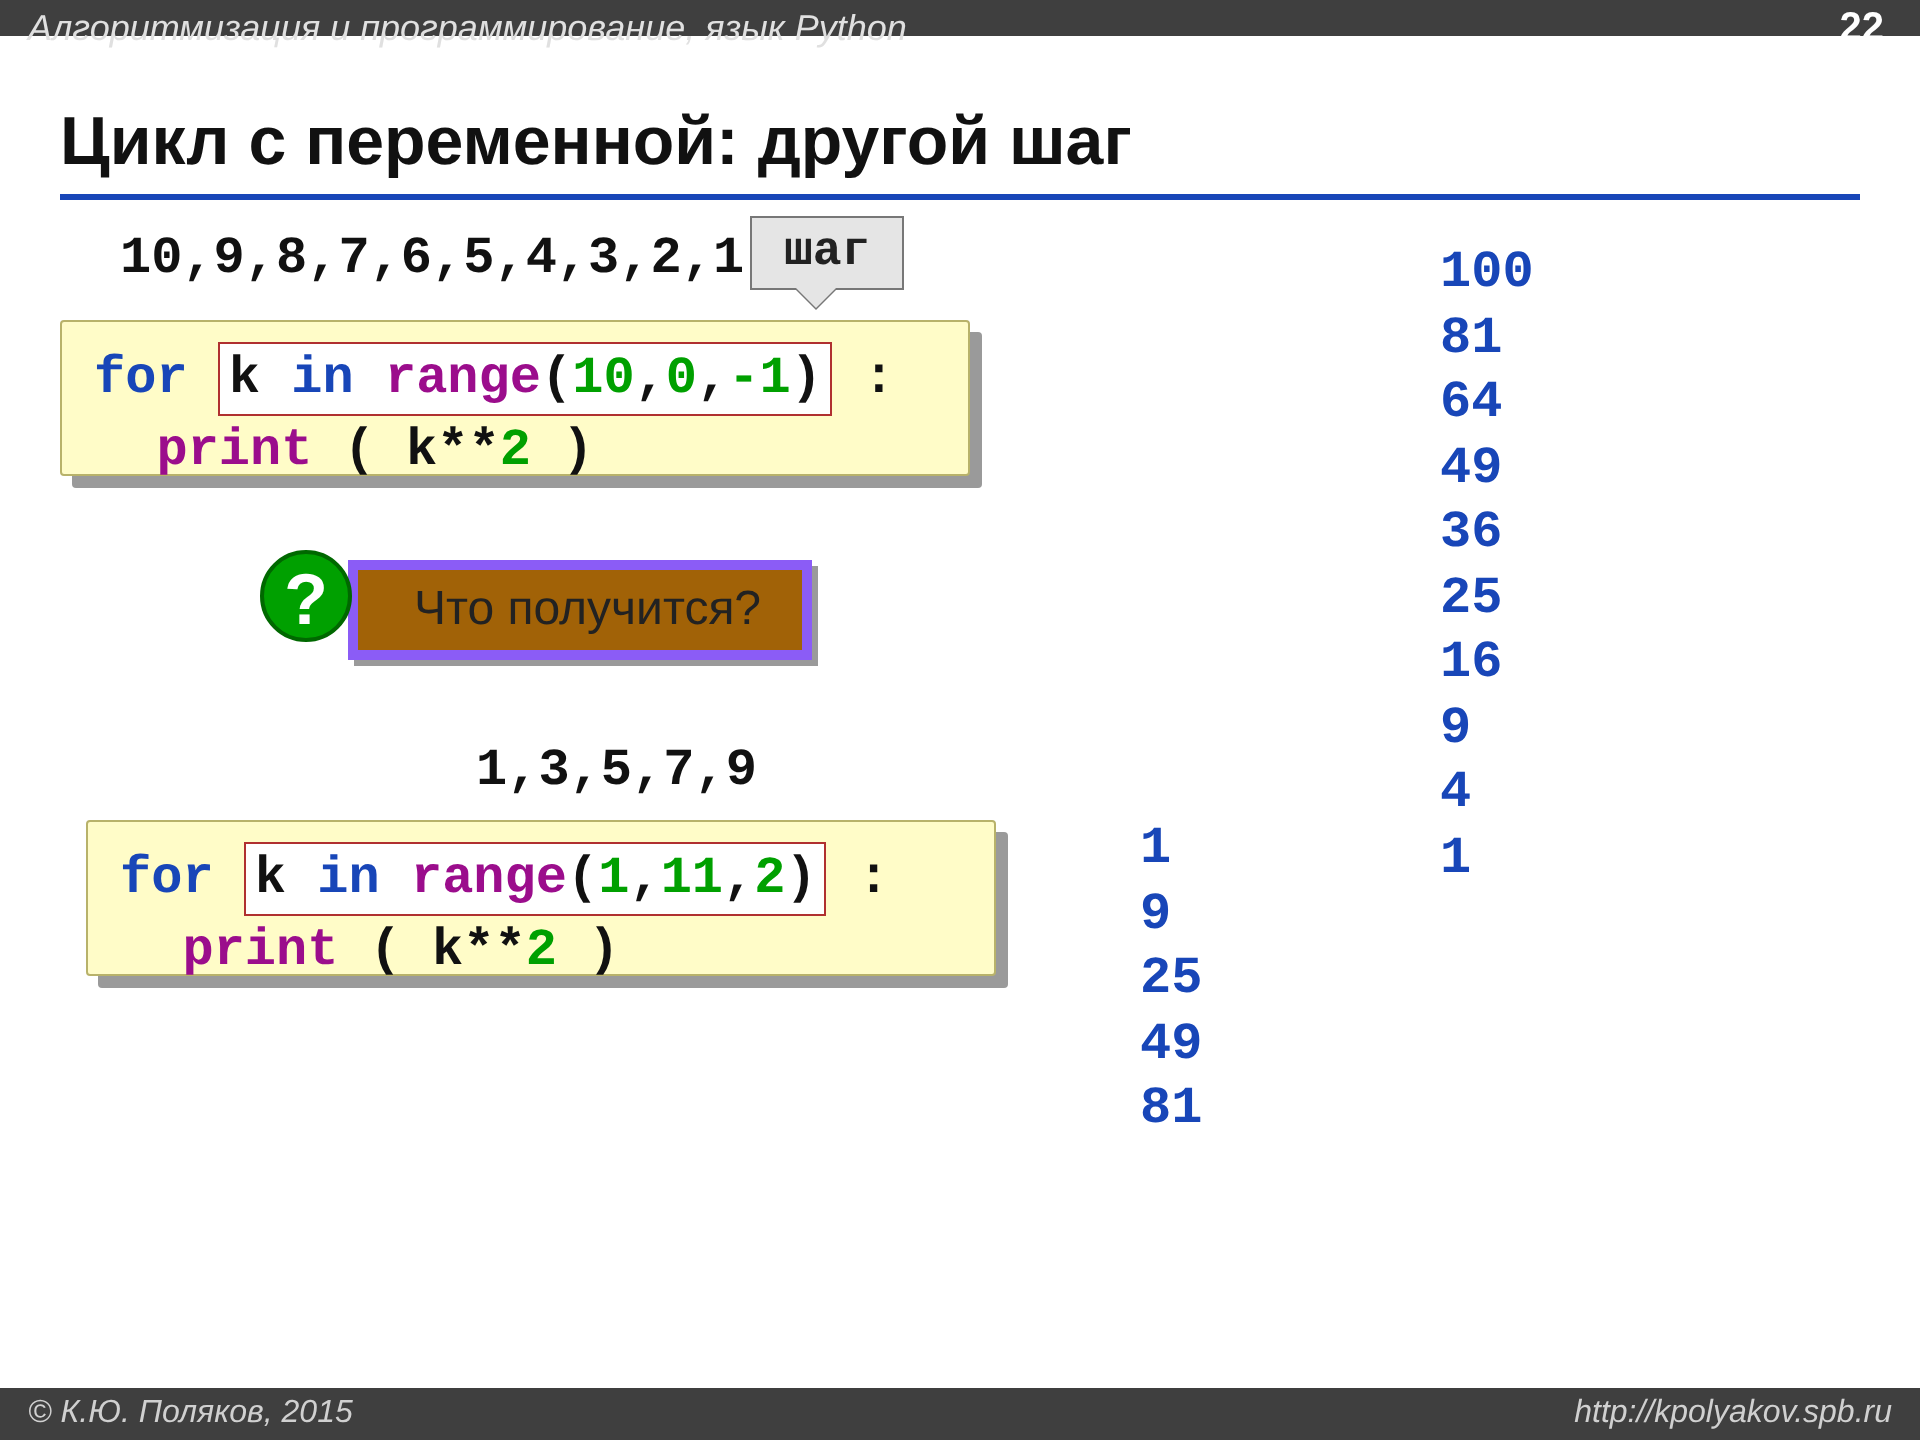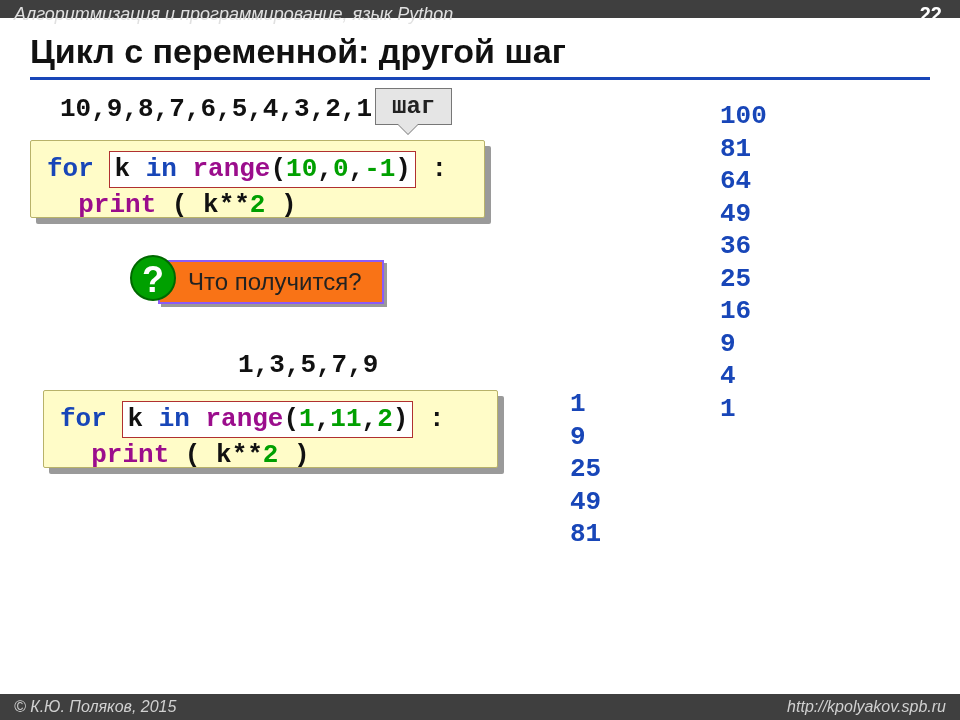--- a/index.html
+++ b/index.html
@@ -29,20 +29,21 @@
     color: #fff;
     font-style: normal;
     font-weight: bold;
     font-size: 20px;
   }
   .slide-title {
     font-size: 34px;
     font-weight: bold;
     color: #111;
     padding: 14px 30px 6px 30px;
+    margin-top: 20px;
   }
   .title-underline {
     margin: 0 30px;
     height: 3px;
     background: #1846b8;
   }
   .content { position: relative; padding: 0 30px; }
 
   .seq1 {
     position: absolute;
@@ -127,23 +128,23 @@
     color: #fff;
     font-size: 36px;
     font-weight: bold;
     text-align: center;
     line-height: 46px;
     z-index: 3;
     border: 2px solid #006800;
   }
   .qbox {
     position: absolute;
-    left: 158px; top: 180px;
-    background: #f97316;
-    border: 2px solid #8b5cf6;
+    left: 174px; top: 180px;
+    background: #a16207;
+    border: 5px solid #8b5cf6;
     box-shadow: 3px 3px 0 #9a9a9a;
   }
   .qbox-inner { padding: 6px 20px 6px 28px; font-size: 24px; color: #222; }
 
   .seq2 {
     position: absolute;
     left: 238px; top: 270px;
     font-family: "Courier New", monospace;
     font-size: 26px;
     font-weight: bold;

